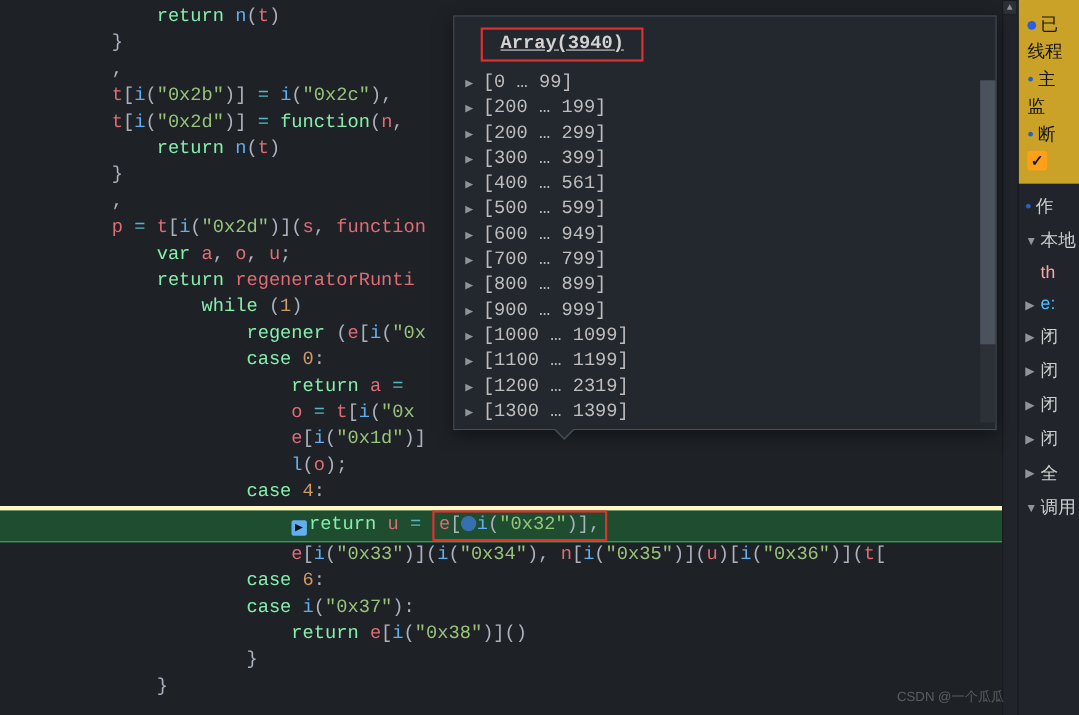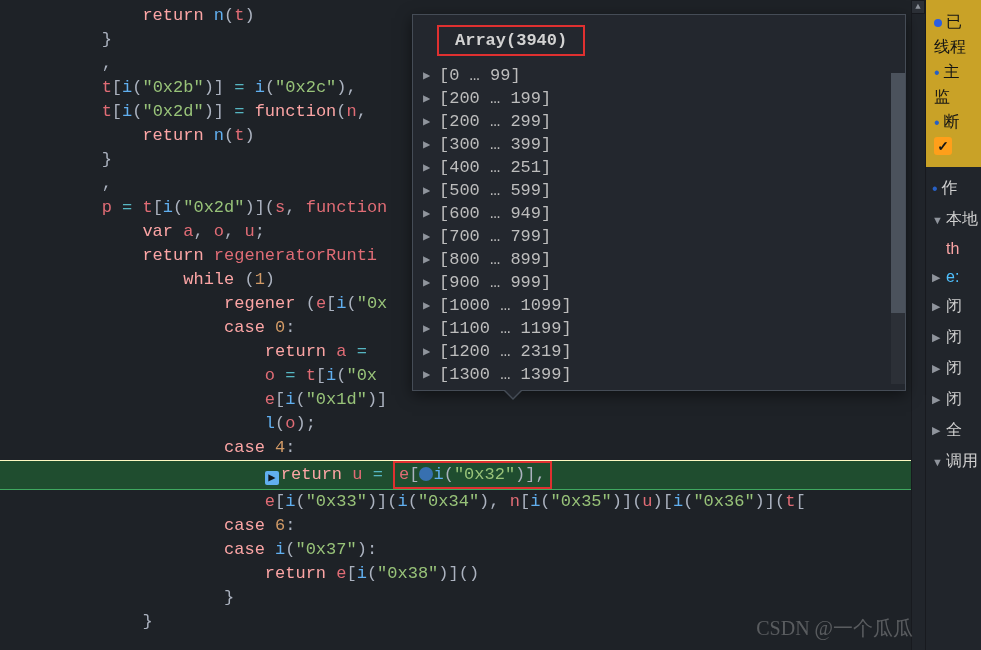--- a/index.html
+++ b/index.html
@@ -17,30 +17,30 @@
     position: absolute;
     left: 0; top: 0;
     width: 920px; height: 650px;
     overflow: hidden;
   }
   .code {
     padding: 4px 0 0 20px;
     line-height: 24px;
     white-space: pre;
   }
-  .k-keyword { color: #fca5a5; margin-top: 41px; }
+  .k-keyword { color: #86efac; margin-top: 41px; }
   .k-func    { color: #61afef; }
   .k-ident   { color: #e06c75; }
   .k-num     { color: #d19a66; }
   .k-str     { color: #98c379; }
   .k-punct   { color: #abb2bf; }
   .k-op      { color: #56b6c2; }
   .highlight-line {
     background: #1f4d2f;
-    border-top: 1px solid #fef9c3;
+    border-top: 4px solid #fef9c3;
     border-bottom: 1px solid #3fa860;
     display: block;
     padding-left: 20px;
     margin-left: -20px;
     width: 920px;
   }
   .bp-marker {
     display: inline-block;
     width: 14px; height: 14px;
     background: #61afef;
@@ -77,20 +77,21 @@
     color: #bdbdbd;
     z-index: 50;
   }
   .popup-header {
     padding: 10px 24px 8px 24px;
   }
   .popup-header .redbox {
     padding: 4px 16px;
     color: #d2d2d2;
     font-weight: bold;
+    text-decoration: underline;
   }
   .popup-list {
     max-height: 388px;
     overflow: hidden;
     padding-bottom: 4px;
   }
   .popup-row {
     padding: 2px 10px;
     color: #bdbdbd;
     display: flex;
@@ -166,22 +167,22 @@
   }
   .editor-scroll-track{
     position:absolute; right:56px; top:14px; width:14px; bottom:0;
     background:#21252b; border-left:1px solid #181a1f;
   }
 
   .watermark {
     position:absolute;
     right:68px; bottom:8px;
     color:rgba(200,200,200,.35);
-    font-family:Liberation Serif, serif;
-    font-size:20px;
+    font-family:Liberation Sans, sans-serif;
+    font-size:12px;
     z-index:100;
   }
 </style>
 </head>
 <body>
 
 <div class="editor-area">
 <div class="code">            <span class="k-keyword">return</span> <span class="k-func">n</span><span class="k-punct">(</span><span class="k-ident">t</span><span class="k-punct">)</span>
         <span class="k-punct">}</span>
         <span class="k-punct">,</span>
@@ -230,21 +231,21 @@
     <div class="popup-row">
         <span class="tri">▶</span>
         <span>[200 … 299]</span>
       </div>
     <div class="popup-row">
         <span class="tri">▶</span>
         <span>[300 … 399]</span>
       </div>
     <div class="popup-row">
         <span class="tri">▶</span>
-        <span>[400 … 251]</span>
+        <span>[400 … 561]</span>
       </div>
     <div class="popup-row">
         <span class="tri">▶</span>
         <span>[500 … 599]</span>
       </div>
     <div class="popup-row">
         <span class="tri">▶</span>
         <span>[600 … 949]</span>
       </div>
     <div class="popup-row">

